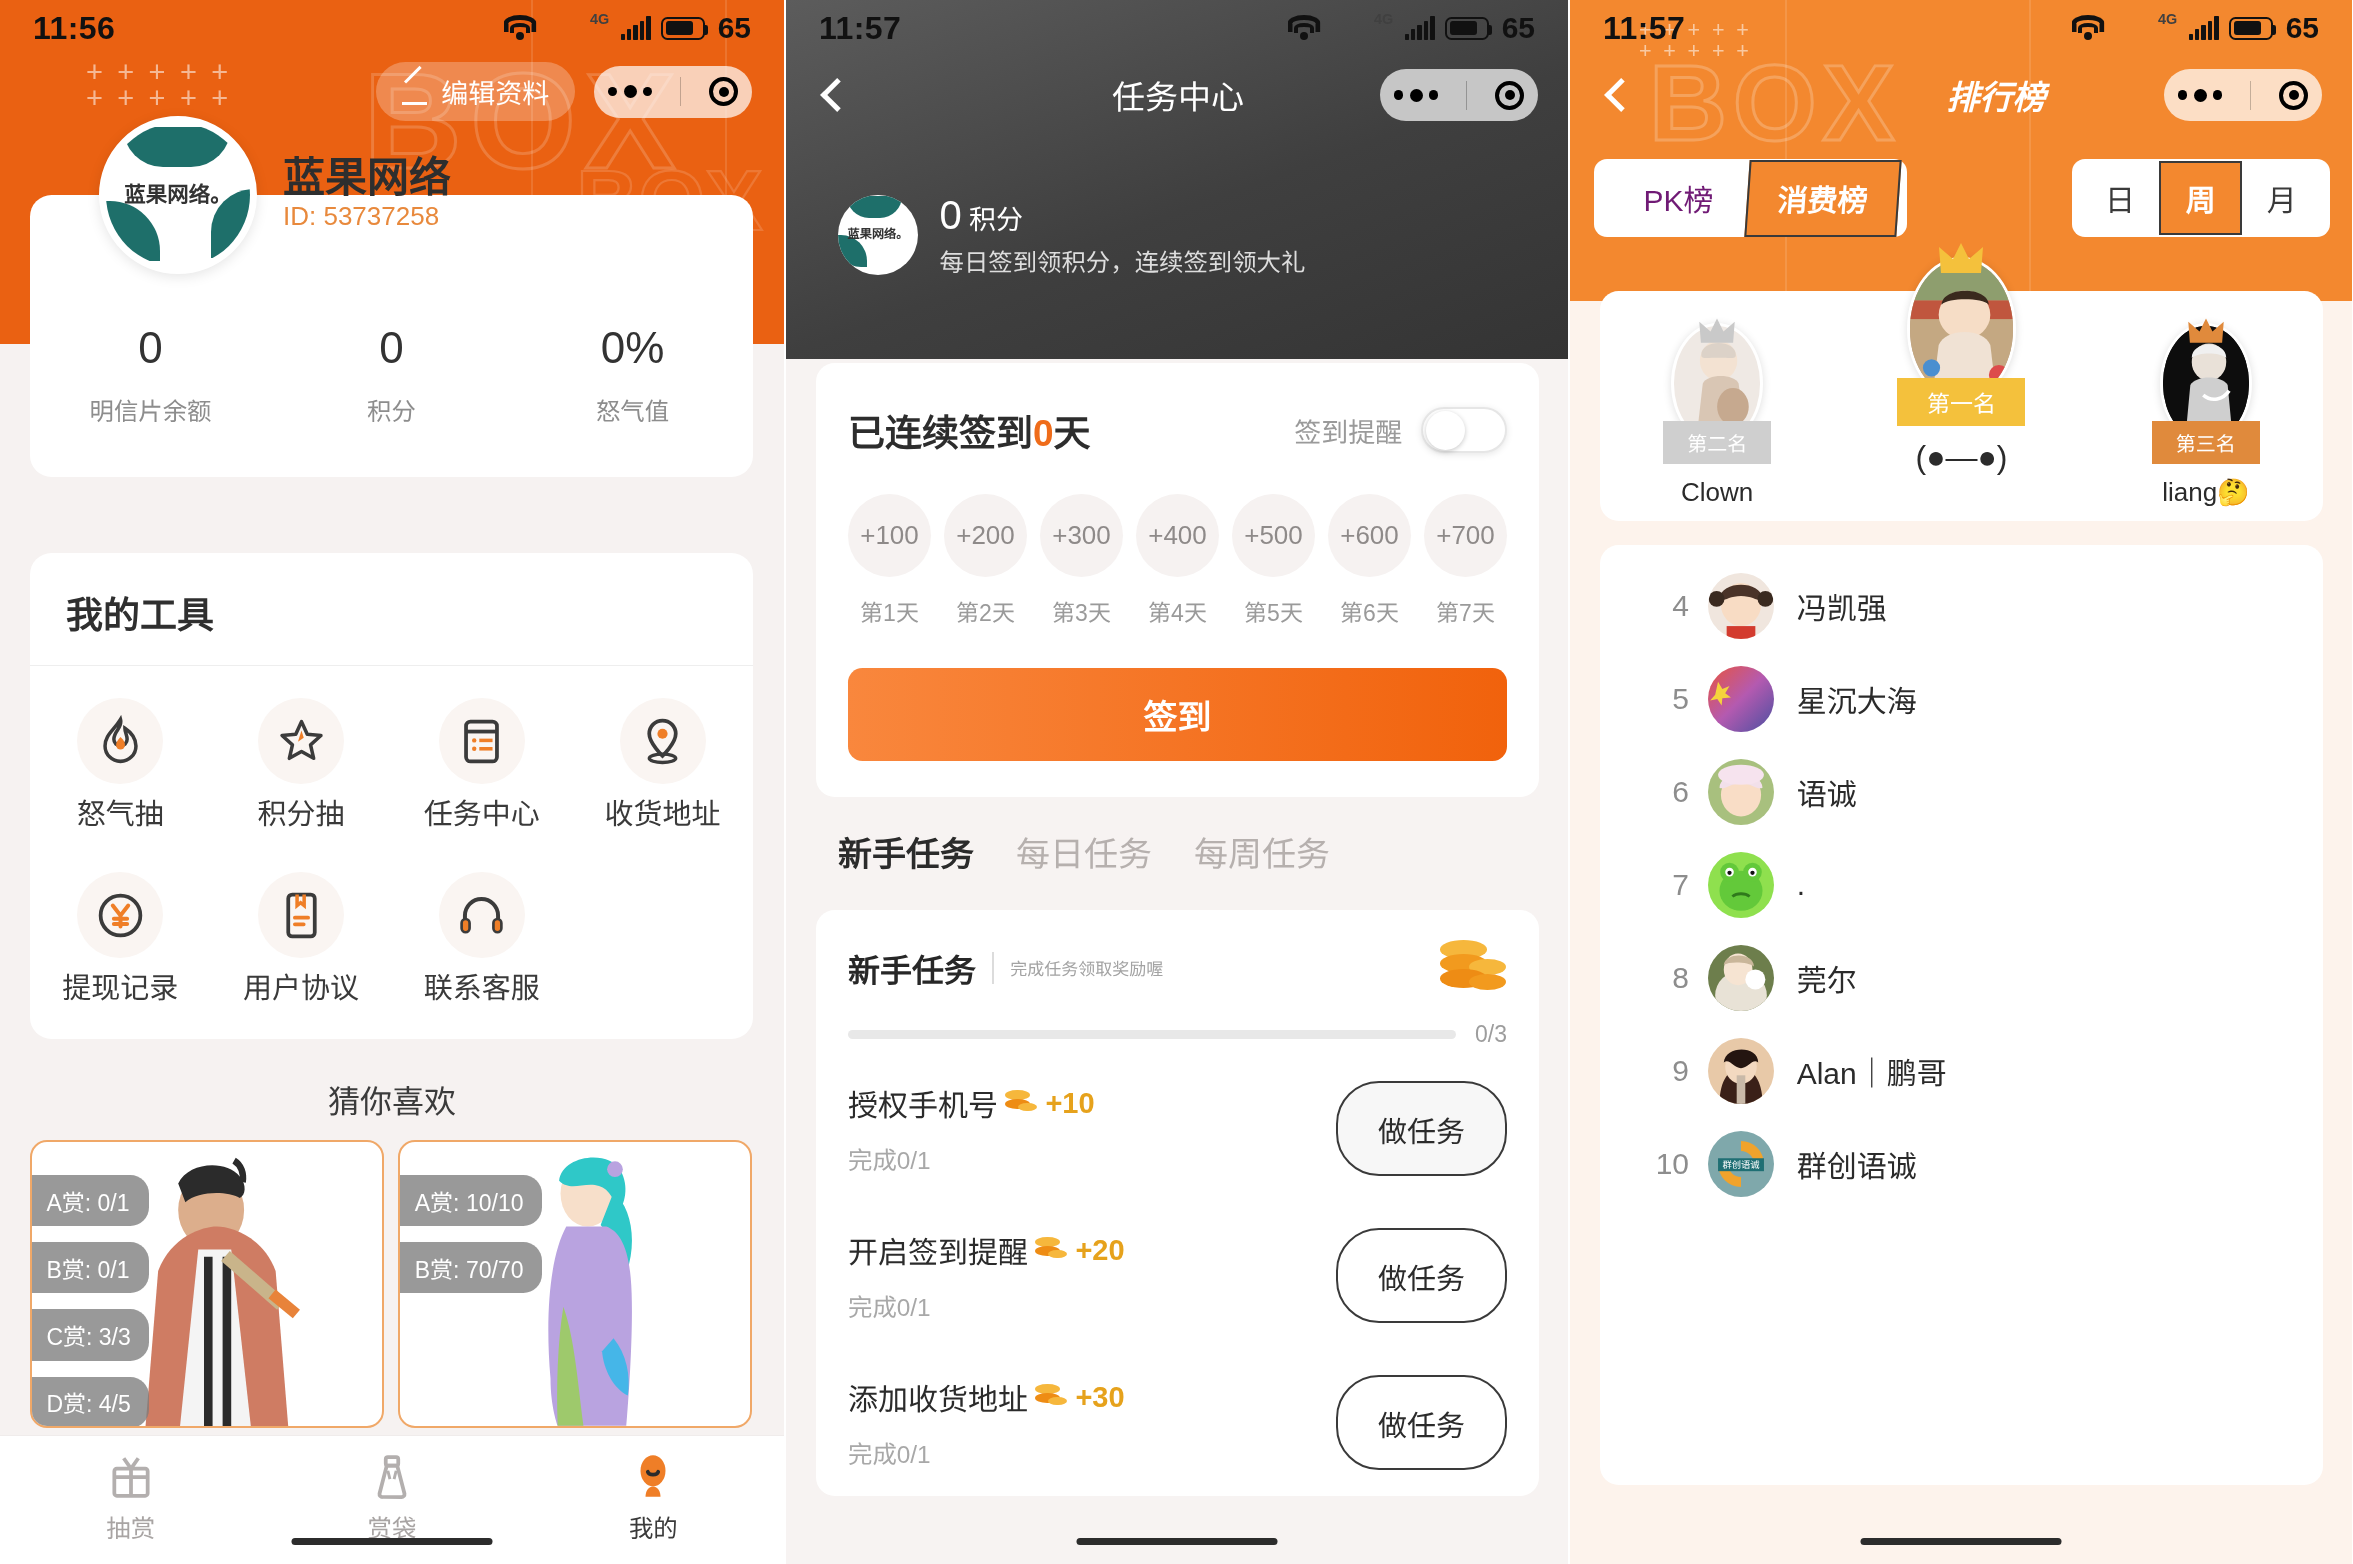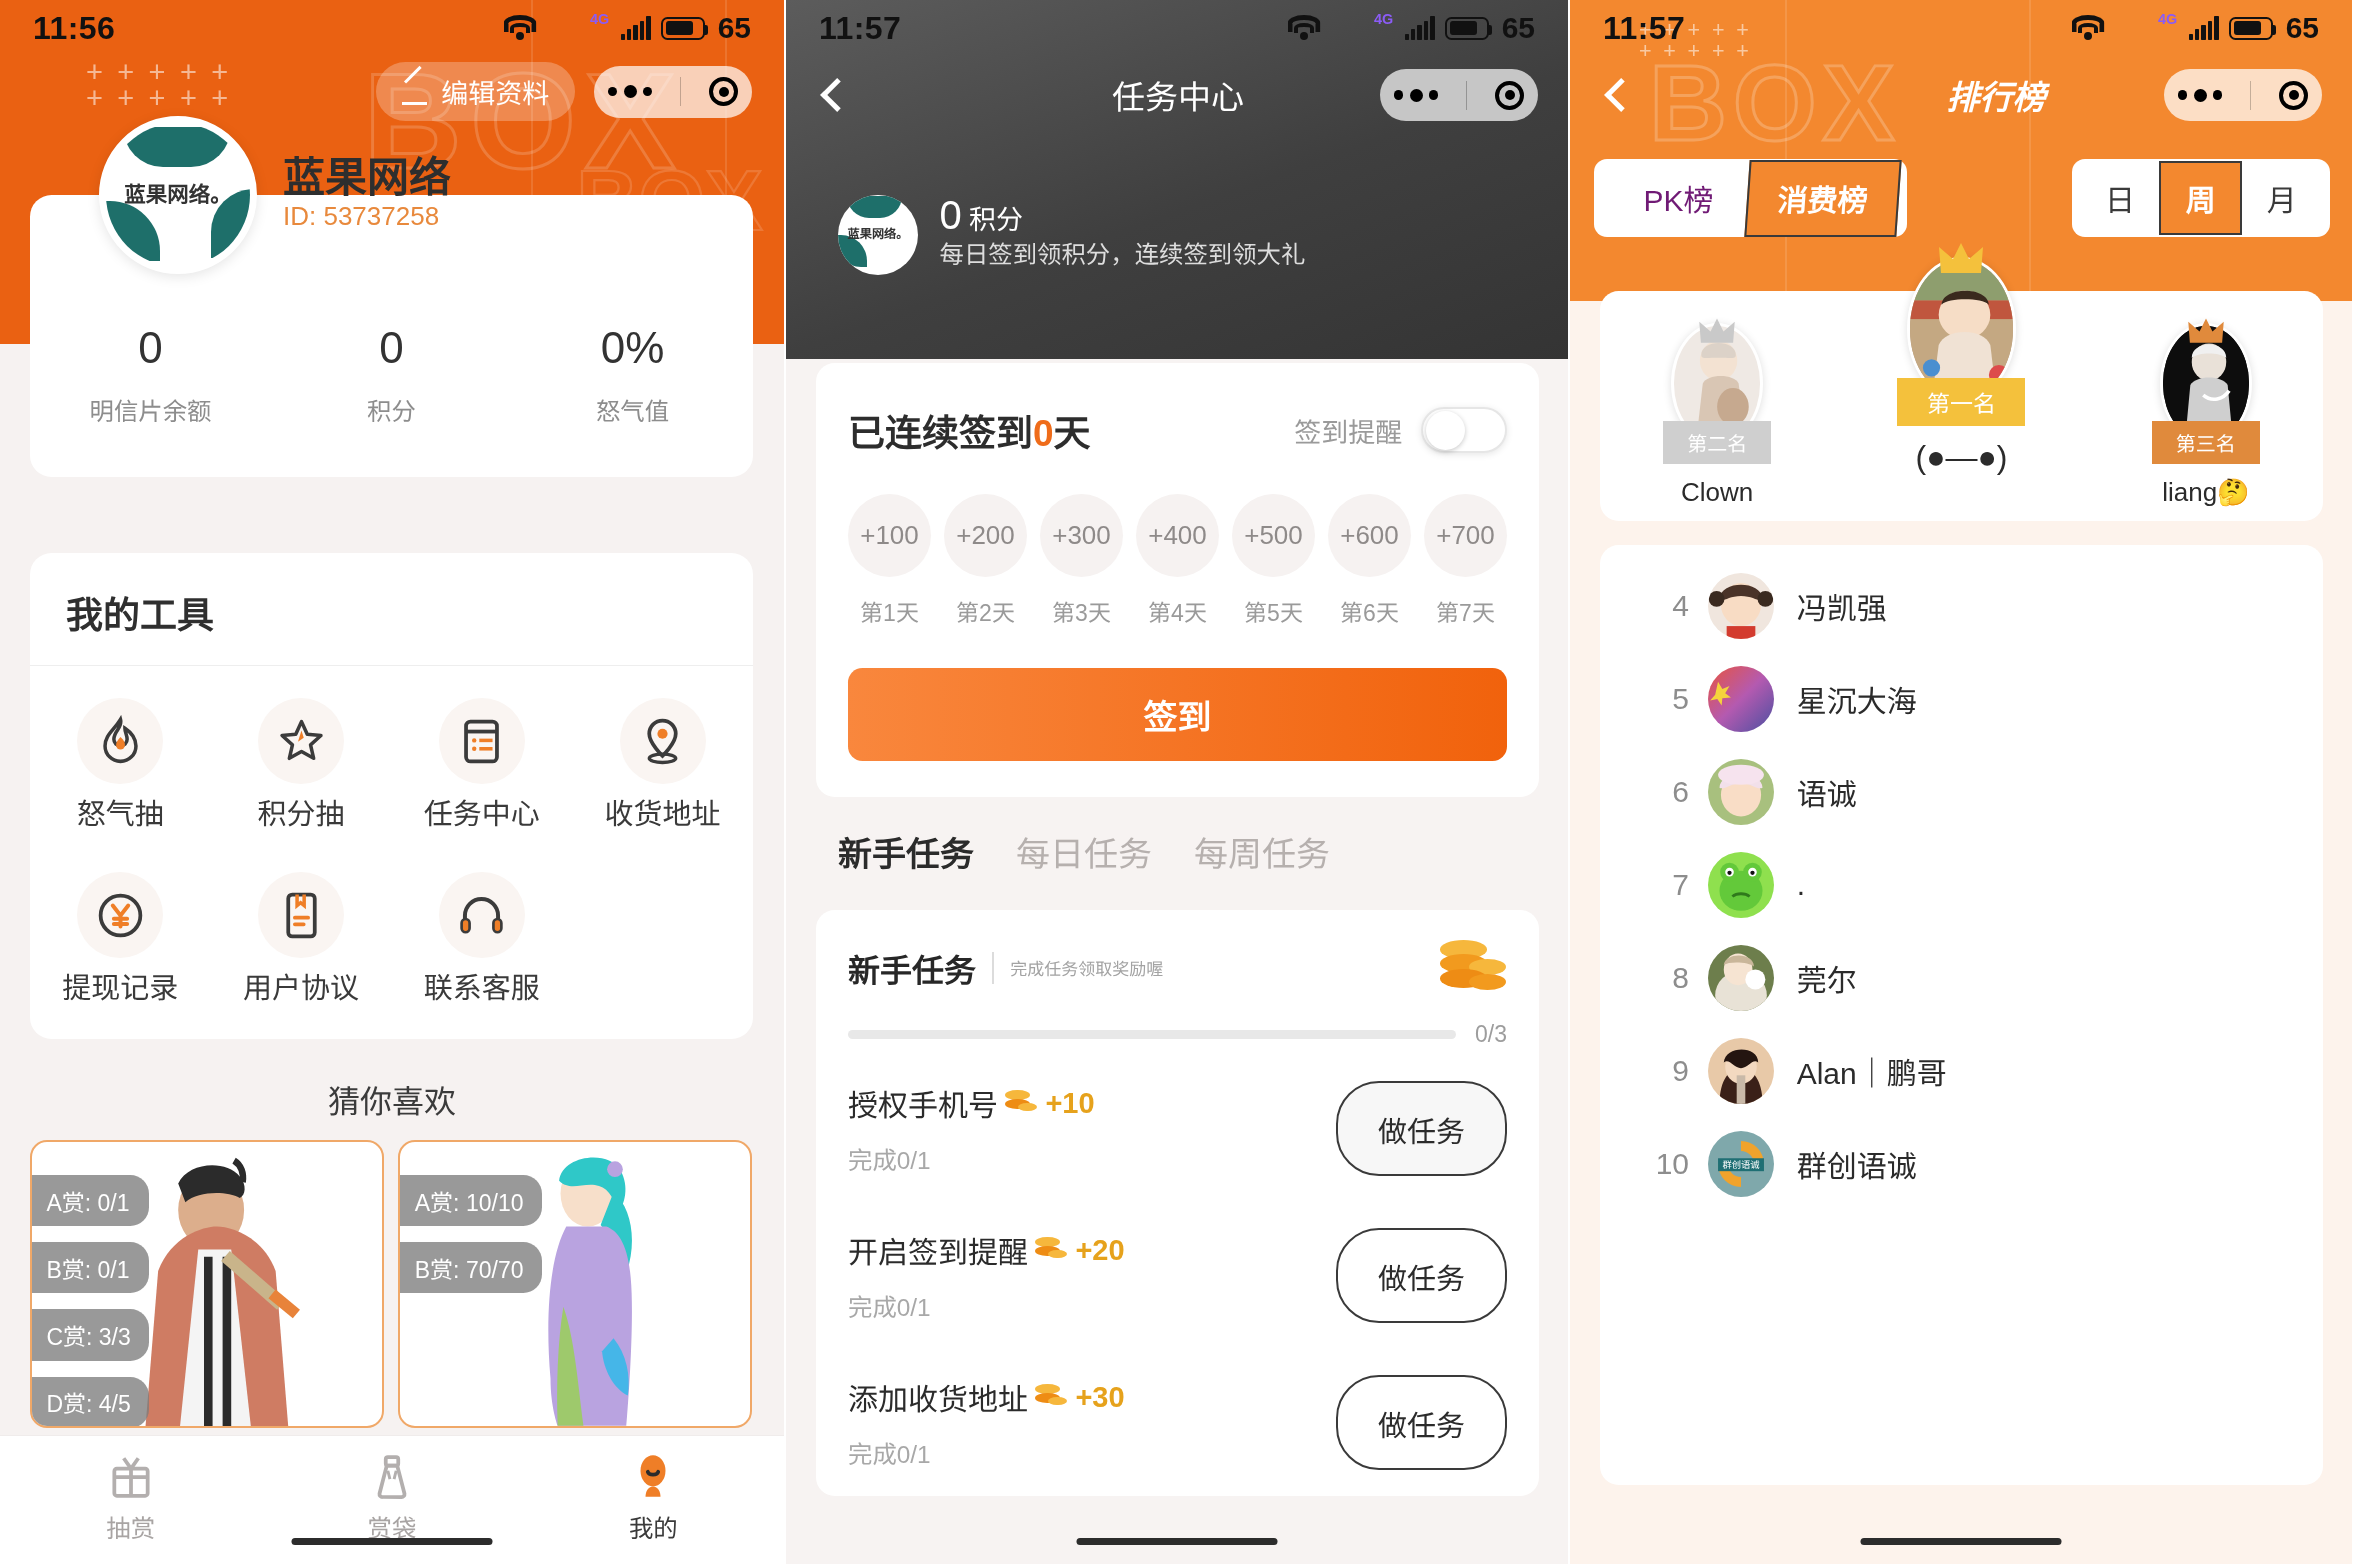--- a/index.html
+++ b/index.html
@@ -33,21 +33,21 @@
   .net b:nth-child(1){height:6.5px;} .net b:nth-child(2){height:10.8px;}
   .net b:nth-child(3){height:15px;} .net b:nth-child(4){height:19.4px;} .net b:nth-child(5){height:24px;}
   .netlabel { font-size:14.4px; font-weight:bold; margin-right:1.4px; align-self:flex-start; }
   .batt { width:44px; height:23px; border-radius:6.5px; position:relative; display:flex; align-items:center; }
   .batt::after{ content:''; position:absolute; right:-5.7px; top:6.5px; width:4.3px; height:10px; border-radius:0 2.2px 2.2px 0;}
   .batt i { height:14.4px; border-radius:2.9px; margin-left:3.6px; display:block; }
   .sb-pct { font-size:30px; font-weight:bold; margin-left:2.9px; }
 
   .dark .sb-time,.dark .sb-pct { color:#111; }
   .dark .wifi i { border-color:#111; } .dark .wifi i:nth-child(3){ background:#111; }
-  .dark .net b { background:#111; } .dark .netlabel { color:#8b5cf6;margin-left:43px; }
+  .dark .net b { background:#111; } .dark .netlabel { color:#404040;margin-left:43px; }
   .dark .batt { border:2.9px solid #111; } .dark .batt::after{ background:#111; } .dark .batt i{ background:#111; }
 
   
   .capsule {
     display:flex; align-items:center; border-radius:43px;
     height:52px; width:158px; justify-content:space-around;
   }
   .cap-dots { display:flex; gap:6.5px; align-items:center; }
   .cap-dots span { width:9.3px; height:9.3px; border-radius:50%; background:#000; }
   .cap-dots span.mid { width:13px; height:13px; }
@@ -155,21 +155,21 @@
     transform:rotate(45deg); margin-left:7.2px; }
   .p2-title { position:absolute; left:0; width:784px; text-align:center;
     font-size:33px; color:#fff; pointer-events:none; }
   .cap-grey { background:#c6c6c6; margin-left:auto; }
   .cap-grey .cap-sep{ background:rgba(0,0,0,.25); }
 
   .p2-user { position:absolute; top:195px; left:52px; display:flex; align-items:flex-start; gap:21.5px; }
   .p2-av { width:80px; height:80px; border-radius:50%; overflow:hidden; background:#fff; position:relative; }
   .p2-pts { font-size:40px; color:#fff; line-height:1; }
   .p2-pts small { font-size:27px; margin-left:7.2px; }
-  .p2-sub { font-size:24.4px; color:#ddd; margin-top:0; }
+  .p2-sub { font-size:24.4px; color:#ddd; margin-top:8px; }
 
   .signin-card { position:absolute; top:363px; left:30px; width:723px;
     background:#fff; border-radius:18.7px; padding:40px 32px 36px; z-index:10; }
   .si-head { display:flex; align-items:center; justify-content:space-between; }
   .si-title { font-size:37px; font-weight:bold; color:#2d2d2d; }
   .si-title em { font-style:normal; color:#ef6c1a; }
   .si-remind { display:flex; align-items:center; gap:18.7px; }
   .si-remind span { font-size:27px; color:#9a9a9a; }
   .toggle { width:86px; height:46px; border-radius:29px; background:#fff;
     border:2.2px solid #e6e6e6; position:relative; box-shadow:0 1.4px 7.2px rgba(0,0,0,.10); }

